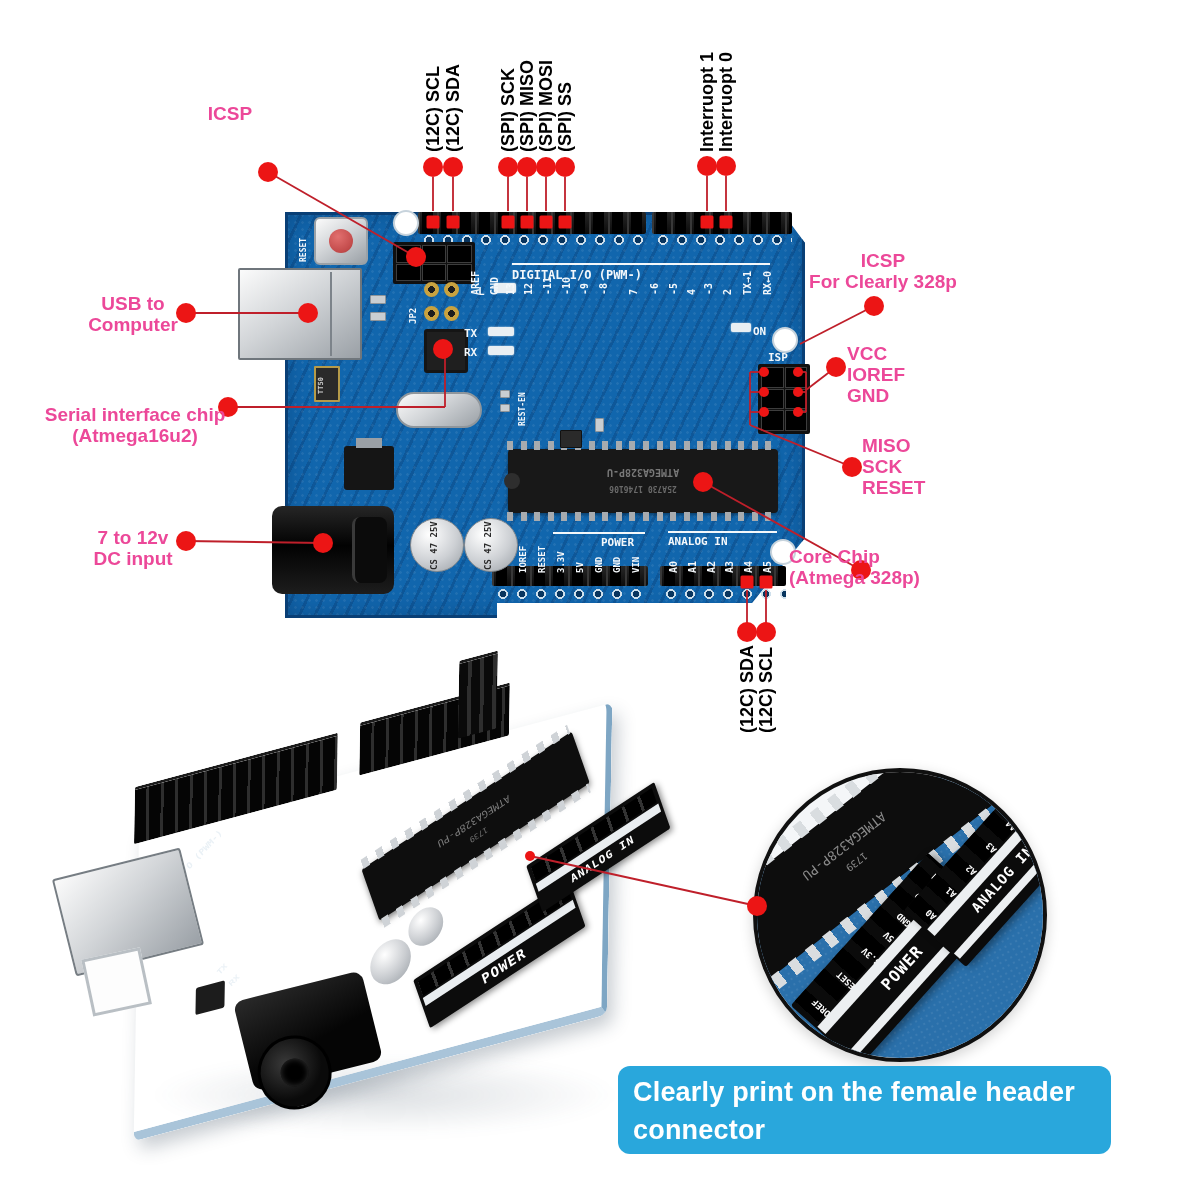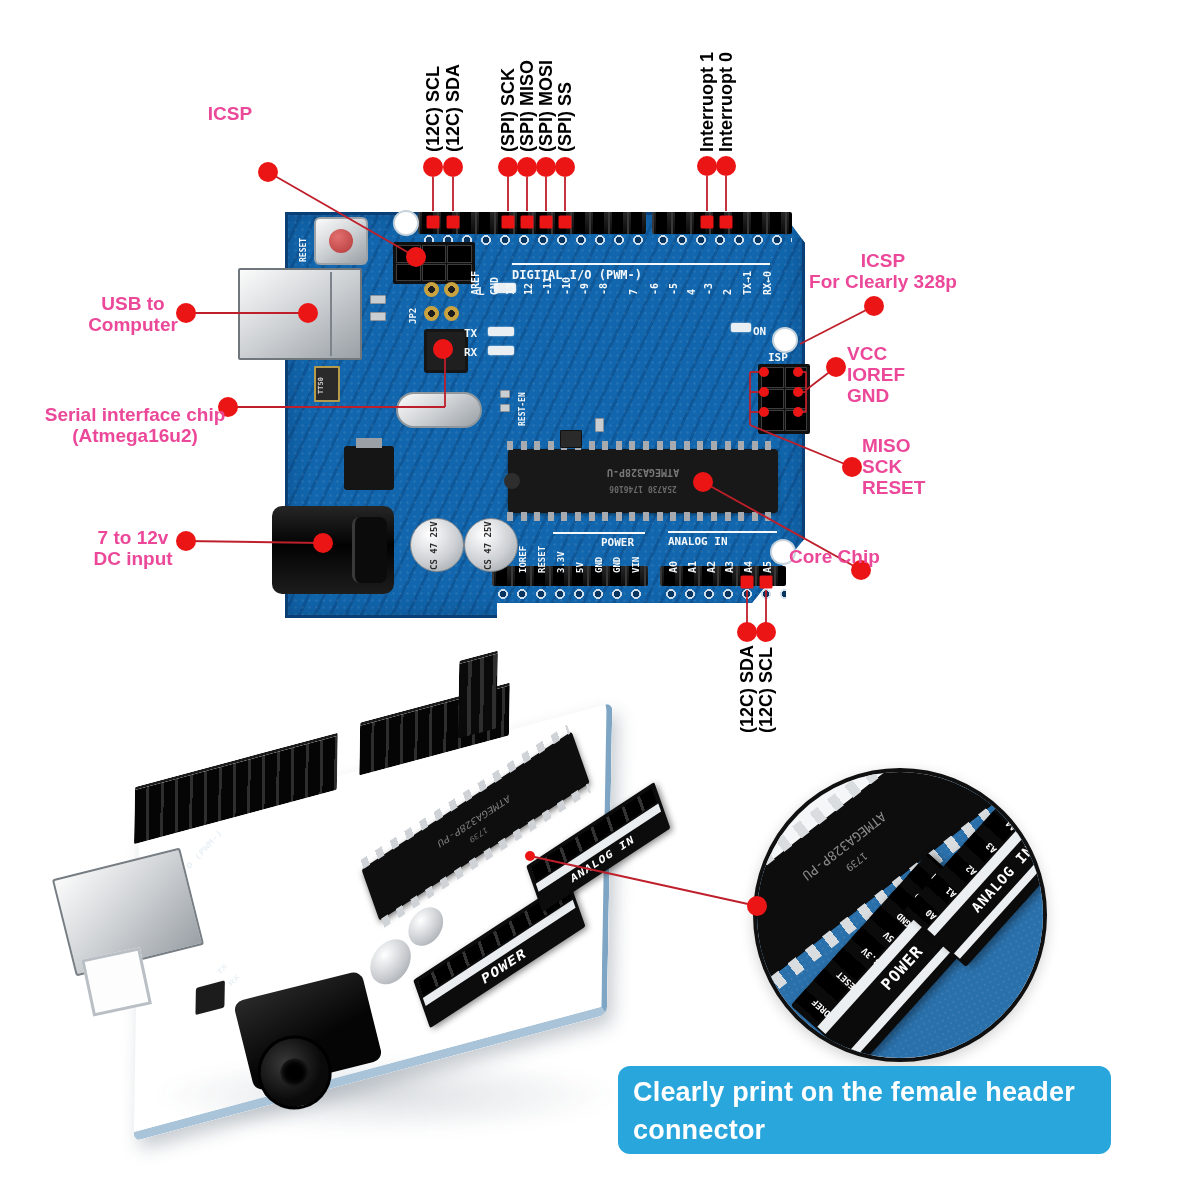--- a/index.html
+++ b/index.html
@@ -388,20 +388,21 @@
         <div>IOREF</div>
         <div>GND</div>
       </div>
       <div class="callout-block" style="left: 862px; top: 435px;">
         <div>MISO</div>
         <div>SCK</div>
         <div>RESET</div>
       </div>
       <div class="callout-block" style="left: 789px; width: 300px; text-align: left; top: 546px;">
         <div>Core Chip</div>
+        <div>(Atmega 328p)</div>
       </div>
       <div class="silk-v" style="font-size: 8px; left: 299px; top: 262px;">RESET</div>
       <div class="silk-v" style="font-size: 9px; left: 408px; top: 324px;">JP2</div>
       <div class="silk-v" style="font-size: 8px; left: 518px; top: 426px;">REST-EN</div>
       <div class="silk-v" style="font-size: 7px; color: rgb(207, 207, 207); left: 317px; top: 394px;">TT50</div>
       <div class="silk-v" style="font-size: 9px; color: rgb(42, 42, 42); left: 429px; top: 570px;">CS 47 25V</div>
       <div class="silk-v" style="font-size: 9px; color: rgb(42, 42, 42); left: 483px; top: 570px;">CS 47 25V</div>
       <div class="silk-h" style="font-size: 11px; left: 464px; top: 327px;">TX</div>
       <div class="silk-h" style="font-size: 11px; left: 464px; top: 346px;">RX</div>
       <div class="silk-h" style="font-size: 11px; left: 478px; top: 285px;">L</div>

